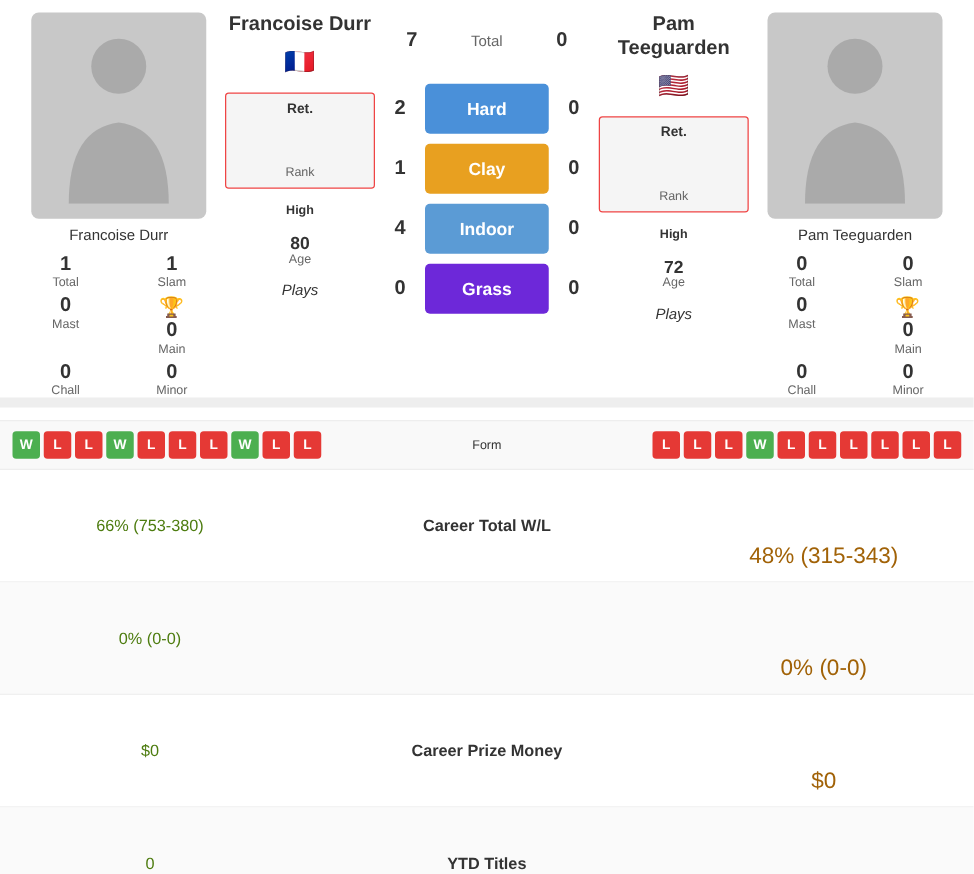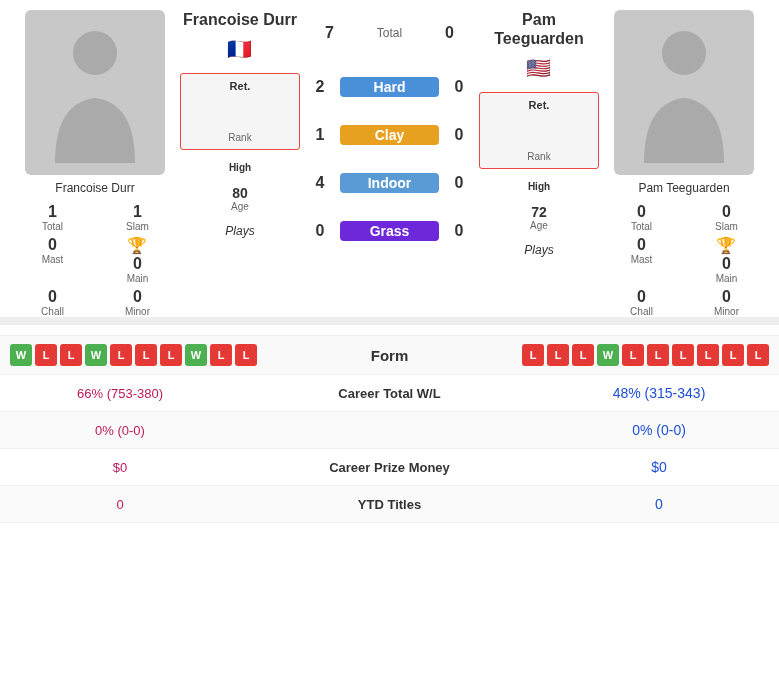--- a/index.html
+++ b/index.html
@@ -200,21 +200,21 @@
       width: 40px;
       text-align: center;
       font-size: 16px;
       font-weight: bold;
       color: #333;
     }
 
     .surface-btn {
       flex: 1;
       max-width: 110px;
-      height: 20px;
+      height: 40px;
       border: none;
       border-radius: 4px;
       color: #fff;
       font-size: 14px;
       font-weight: bold;
       text-align: center;
       cursor: pointer;
       display: flex;
       align-items: center;
       justify-content: center;
@@ -246,22 +246,22 @@
       border-bottom: 1px solid #eee;
     }
 
     .form-badges-left, .form-badges-right {
       display: flex;
       gap: 3px;
       flex-wrap: wrap;
     }
 
     .form-label {
-      font-size: 15px;
-      font-weight: bold;
+      font-size: 10px;
+      font-weight: normal;
       color: #333;
       flex: 0 0 80px;
       text-align: center;
     }
 
     .badge {
       width: 22px;
       height: 22px;
       border-radius: 3px;
       display: flex;
@@ -289,36 +289,37 @@
     }
 
     .stats-row:nth-child(even) {
       background: #fafafa;
     }
 
     .stats-left-val {
       flex: 0 0 200px;
       text-align: center;
       font-size: 13px;
-      color: #be185d;
+      color: #4d7c0f;
     }
 
     .stats-center-label {
       flex: 1;
       text-align: center;
       font-size: 13px;
       font-weight: bold;
       color: #333;
     }
 
     .stats-right-val {
       flex: 0 0 200px;
       text-align: center;
-      font-size: 14px;
-      color: #1d4ed8;
+      font-size: 18px;
+      color: #a16207;
+      margin-top: 48px;
     }
 
     
     .section-divider {
       height: 8px;
       background: #eee;
       width: 100%;
     }
   </style>
 </head>

